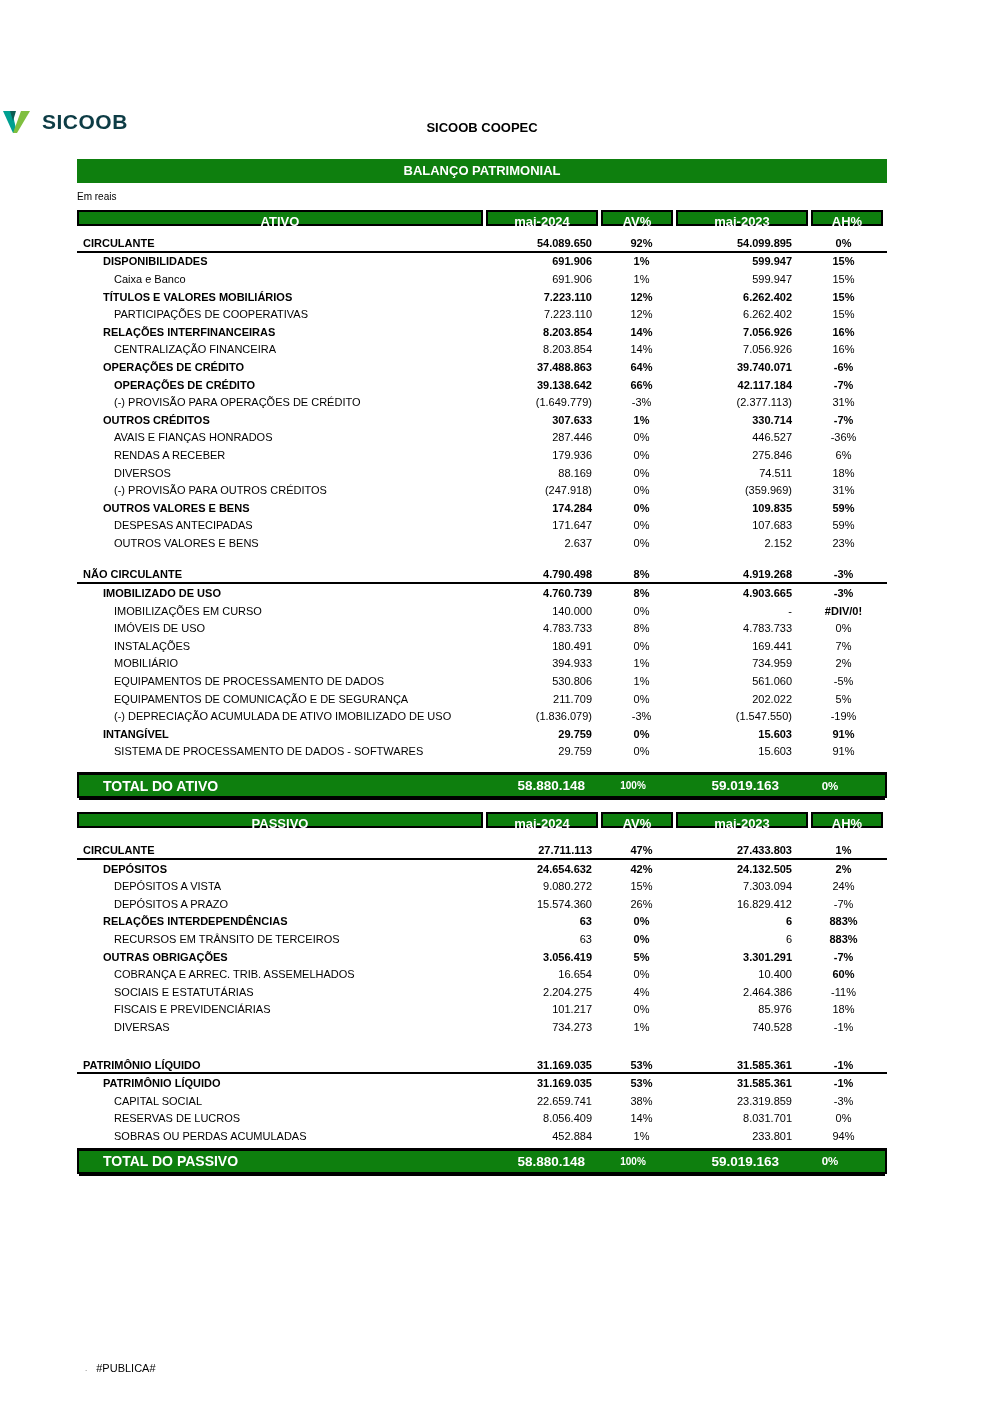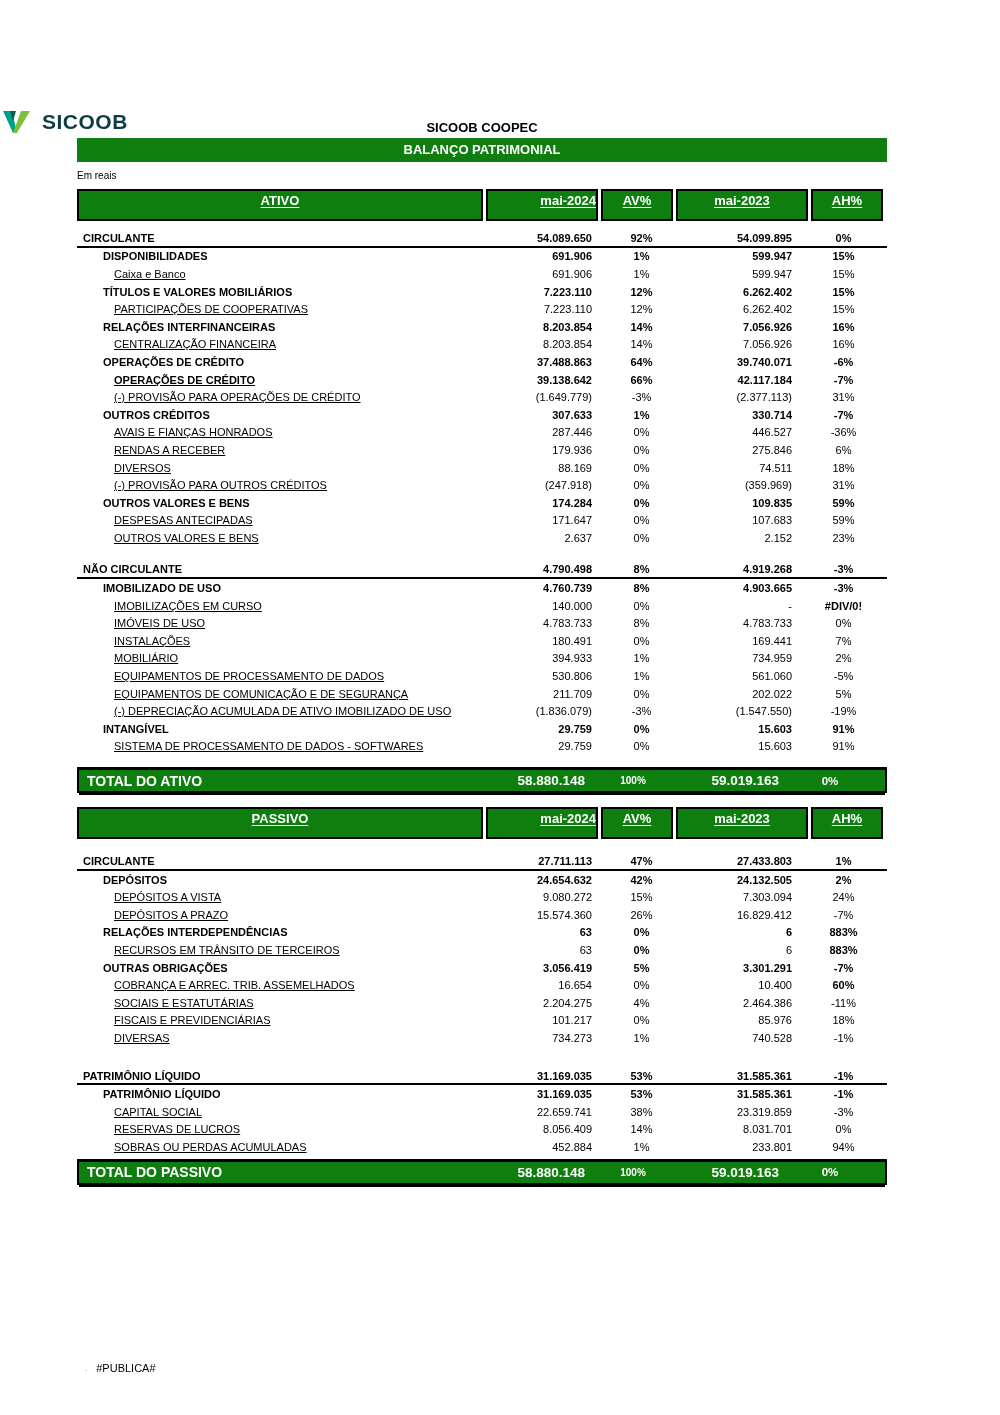--- a/index.html
+++ b/index.html
@@ -10,60 +10,60 @@
   }
   .content { position:absolute; left:77px; top:0; width:810px; }
 
   
   .logo { position:absolute; left:3px; top:110px; display:flex; align-items:center; gap:12px; }
   .logo-text { font-size:21px; font-weight:bold; color:#0d3c45; letter-spacing:0.5px; }
 
   
   .doc-title { margin-top:120px; text-align:center; font-size:13px; font-weight:bold; }
   .banner {
-    margin-top:3px; height:24px; background:var(--green); color:#fff;
+    margin-top:24px; height:24px; background:var(--green); color:#fff;
     font-size:13px; font-weight:bold; text-align:center; line-height:24px;
   }
   .unit-note { margin-top:8px; margin-bottom:8px; font-size:10px; }
 
   
   .thead { display:flex; gap:3px; }
   .th {
     background:var(--green); border:2px solid #000; color:#fff;
-    font-size:13px; font-weight:bold; text-align:center; height:32px; line-height:20px;
+    font-size:13px; font-weight:bold; text-align:center; height:16px; line-height:20px;
     text-decoration:underline; text-underline-offset:2px; flex-shrink:0;
   }
   .th.c-label { width:406px; }
-  .th.c-num   { width:112px;text-align:right; }
+  .th.c-num   { width:112px; }
   .th.c-pct   { width:72px; }
   .th.c-num2  { width:132px; }
   .th.c-pct2  { width:72px; }
 
   
   .tbody { margin-top:9px; }
   .row { display:flex; height:17.6px; align-items:center; font-size:11px; }
   .row.rule { border-bottom:2px solid #000; }
   .row.bold, .cell.bold { font-weight:bold; }
   .cell { flex-shrink:0; white-space:nowrap; overflow:visible; }
   .cell.label { width:412px; }
   .cell.num   { width:115px; text-align:right; padding-right:12px; }
   .cell.pct   { width:75px;  text-align:center; }
   .cell.num2  { width:135px; text-align:right; padding-right:22px; }
   .cell.pct2  { width:73px;  text-align:center; padding-right:14px; }
   .row.lv0 .cell.label { padding-left:6px; }
   .row.lv1 .cell.label { padding-left:26px; }
-  .row.lv2 .cell.label { padding-left:37px;text-decoration:underline; }
+  .row.lv2 .cell.label { padding-left:37px; }
 
   
   .total-bar {
     display:flex; align-items:center; height:26px; background:var(--green); color:#fff;
     border:2px solid #000; border-top-width:3px;
     box-shadow:0 4px 0 -2px #000;
   }
-  .total-bar .cell.label { width:406px; padding-left:8px; font-size:14px; font-weight:bold; }
+  .total-bar .cell.label { width:406px; padding-left:24px; font-size:14px; font-weight:bold; }
   .total-bar .cell.num  { width:112px; font-size:13.5px; font-weight:bold; }
   .total-bar .cell.pct  { width:72px;  font-size:10px; font-weight:bold; }
   .total-bar .cell.num2 { width:132px; font-size:13.5px; font-weight:bold; padding-right:22px;}
   .total-bar .cell.pct2 { width:72px;  font-size:11.5px; font-weight:bold; }
   .sec-ativo .total-bar { margin-top:12px; }
   .sec-passivo { margin-top:14px; }
   .sec-passivo .tbody { margin-top:6px; }
   .sec-passivo .total-bar { margin-top:3px; }
 
   

